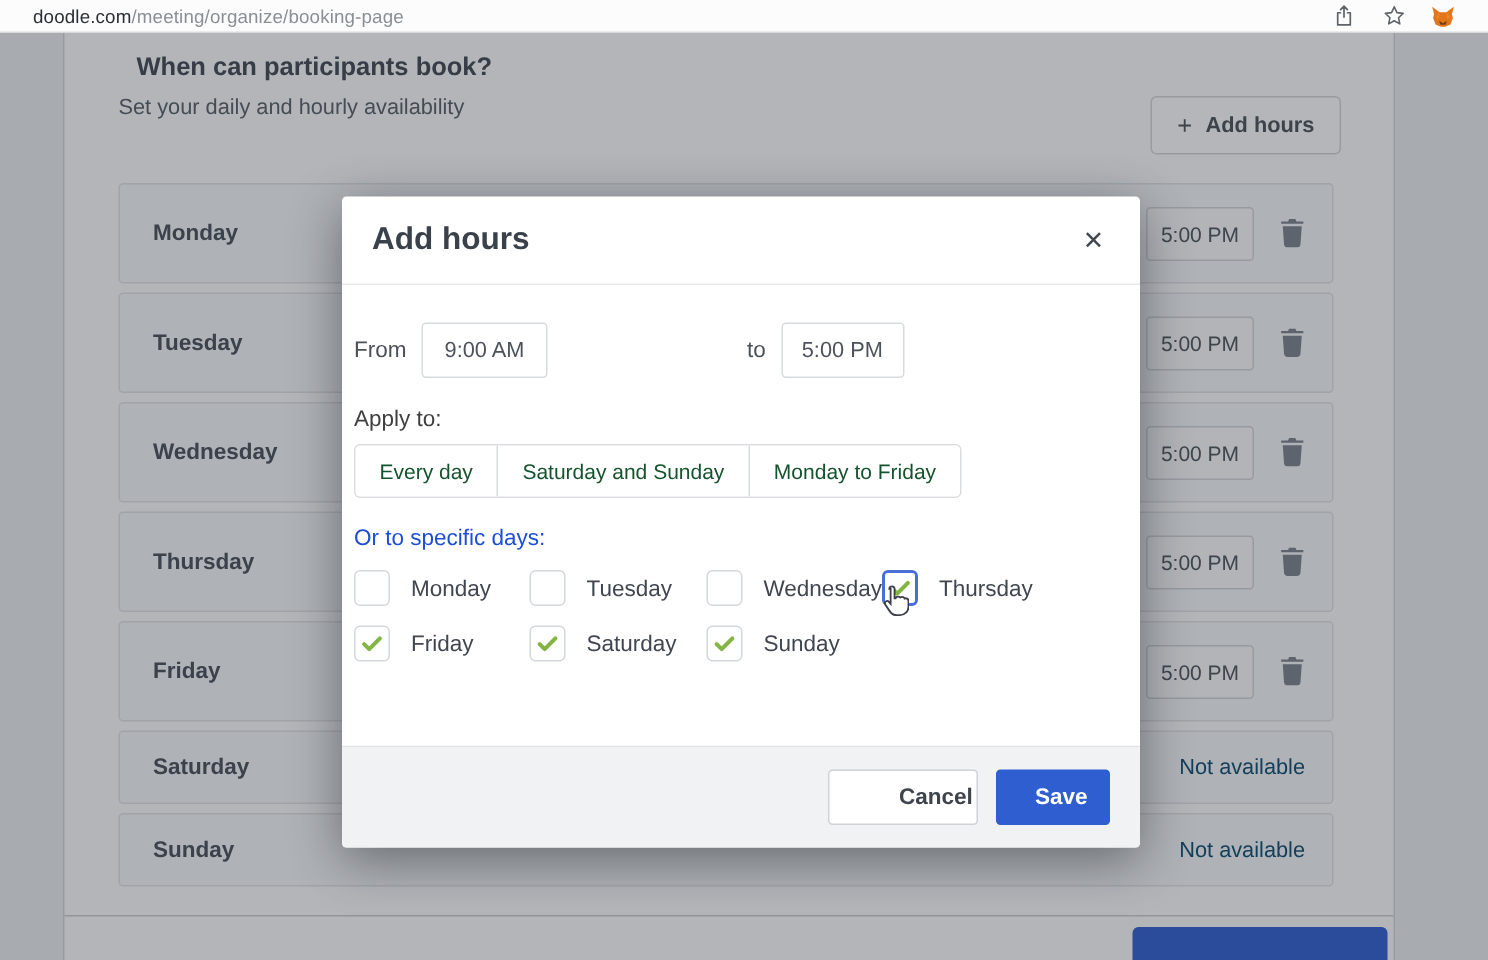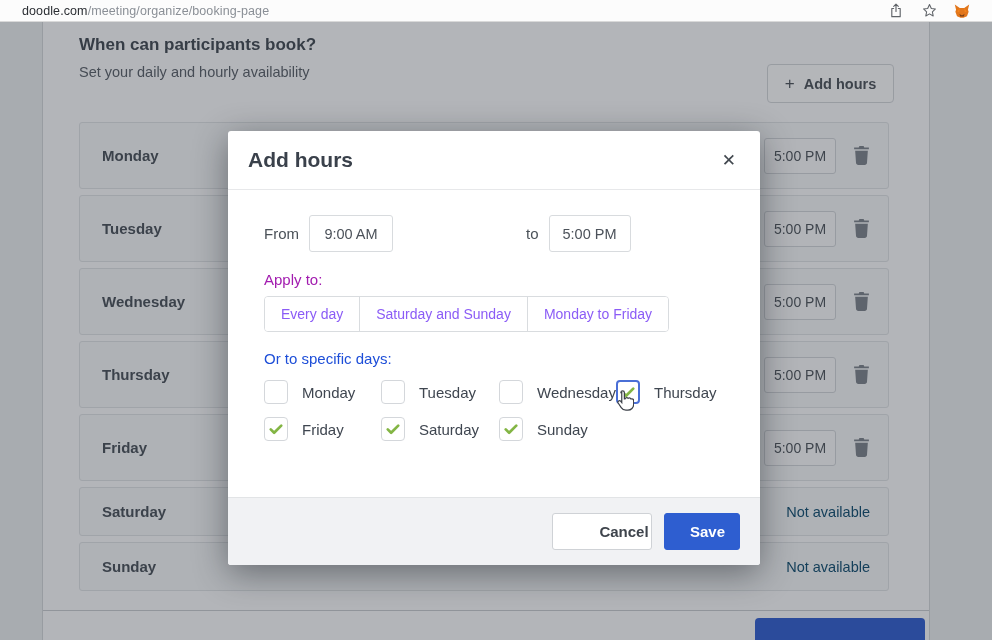--- a/index.html
+++ b/index.html
@@ -13,21 +13,21 @@
   .url { font-size:12.5px; letter-spacing:.1px; }
   .url .host { color:#2b2e33; }
   .url .path { color:#8a8f96; }
   .browser-icons { margin-left:auto; display:flex; align-items:center; gap:17px; }
   .browser-icons .bicon { width:16px; height:16px; display:flex; align-items:center; justify-content:center; color:#5f6368; font-size:14px; }
 
   
   .page { position:absolute; top:22px; left:0; right:0; bottom:0; background:#eceef0; }
   .content-card { position:absolute; top:0; left:42px; width:888px; bottom:0; background:#fcfcfd;
                   border-left:1px solid #d4d7da; border-right:1px solid #d4d7da; }
-  .page-title { position:absolute; top:13px; left:36px; font-size:17px; font-weight:700; color:#3f4650; }
+  .page-title { position:absolute; top:13px; left:48px; font-size:17px; font-weight:700; color:#3f4650; }
   .page-subtitle { position:absolute; top:42px; left:36px; font-size:14.5px; color:#575d66; }
   .add-hours-btn { position:absolute; top:42px; right:35px; width:127px; height:39px;
                    background:#fdfdfe; border:1px solid #d3d6da; border-radius:4px;
                    display:flex; align-items:center; justify-content:center; gap:9px;
                    font-size:14.5px; font-weight:700; color:#4a5057; cursor:pointer; }
   .add-hours-btn .plus { font-size:17px; font-weight:400; line-height:1; }
 
   .rows { position:absolute; top:100px; left:36px; right:40px; }
   .day-row { background:#f6f7f9; border:1px solid #e0e2e6; border-radius:3px; margin-bottom:6px;
              display:flex; align-items:center; padding:0 18px 0 22px; }
@@ -47,35 +47,35 @@
   
   .overlay { position:absolute; top:22px; left:0; right:0; bottom:0;
              background:rgba(38,44,54,.34); z-index:10; }
   .modal { position:absolute; left:228px; top:131px; width:532px; height:434px; background:#ffffff;
            border-radius:3px; box-shadow:0 8px 34px rgba(15,19,26,.45); z-index:20; }
   .modal-header { height:59px; padding:0 20px; display:flex; align-items:center;
                   border-bottom:1px solid #e7e8ea; }
   .modal-title { font-size:21px; font-weight:700; color:#3a414b; }
   .modal-close { margin-left:auto; font-size:17px; color:#42484f; cursor:pointer; line-height:1;
                  padding:4px; }
-  .modal-body { padding:0 36px; }
+  .modal-body { padding:0 8px; }
 
   .from-row { margin-top:25px; display:flex; align-items:center; }
   .fld-label { font-size:15px; color:#4a5158; }
   .lbl-from { margin-right:10px; }
   .lbl-to { margin-left:133px; margin-right:10px; }
   .time-input { width:84px; height:37px; border:1px solid #d8dbde; border-radius:3px; background:#fff;
                 font-family:"Liberation Sans", sans-serif; font-size:14.5px; color:#4c525a; text-align:center; }
   .time-input.to { width:82px; }
 
-  .apply-label { margin-top:19px; font-size:15px; color:#a21caf; }
+  .apply-label { margin-top:19px; font-size:15px; color:#404040; }
   .preset-group { margin-top:8px; display:inline-flex; border:1px solid #d9dcdf; border-radius:4px;
                   overflow:hidden; background:#fff; }
   .preset-btn { height:34px; display:flex; align-items:center; padding:0 16px; font-size:14px;
-                color:#8b5cf6; background:#fff; cursor:pointer; white-space:nowrap; }
+                color:#14532d; background:#fff; cursor:pointer; white-space:nowrap; }
   .preset-btn + .preset-btn { border-left:1px solid #d9dcdf; }
 
   .specific-label { margin-top:18px; font-size:15px; color:#1d4ed8; }
   .day-grid { margin-top:13px; display:grid; grid-template-columns:117px 118px 117px auto;
               row-gap:13px; }
   .day-cell { display:flex; align-items:center; gap:14px; }
   .checkbox { position:relative; width:24px; height:24px; border:1px solid #d4d7db; border-radius:4px;
               background:#fff; flex:none; display:flex; align-items:center; justify-content:center;
               cursor:pointer; }
   .checkbox svg.check { display:none; width:18px; height:18px; }

